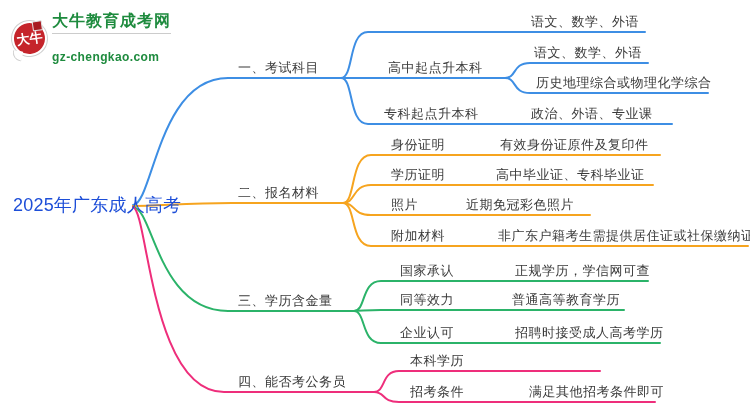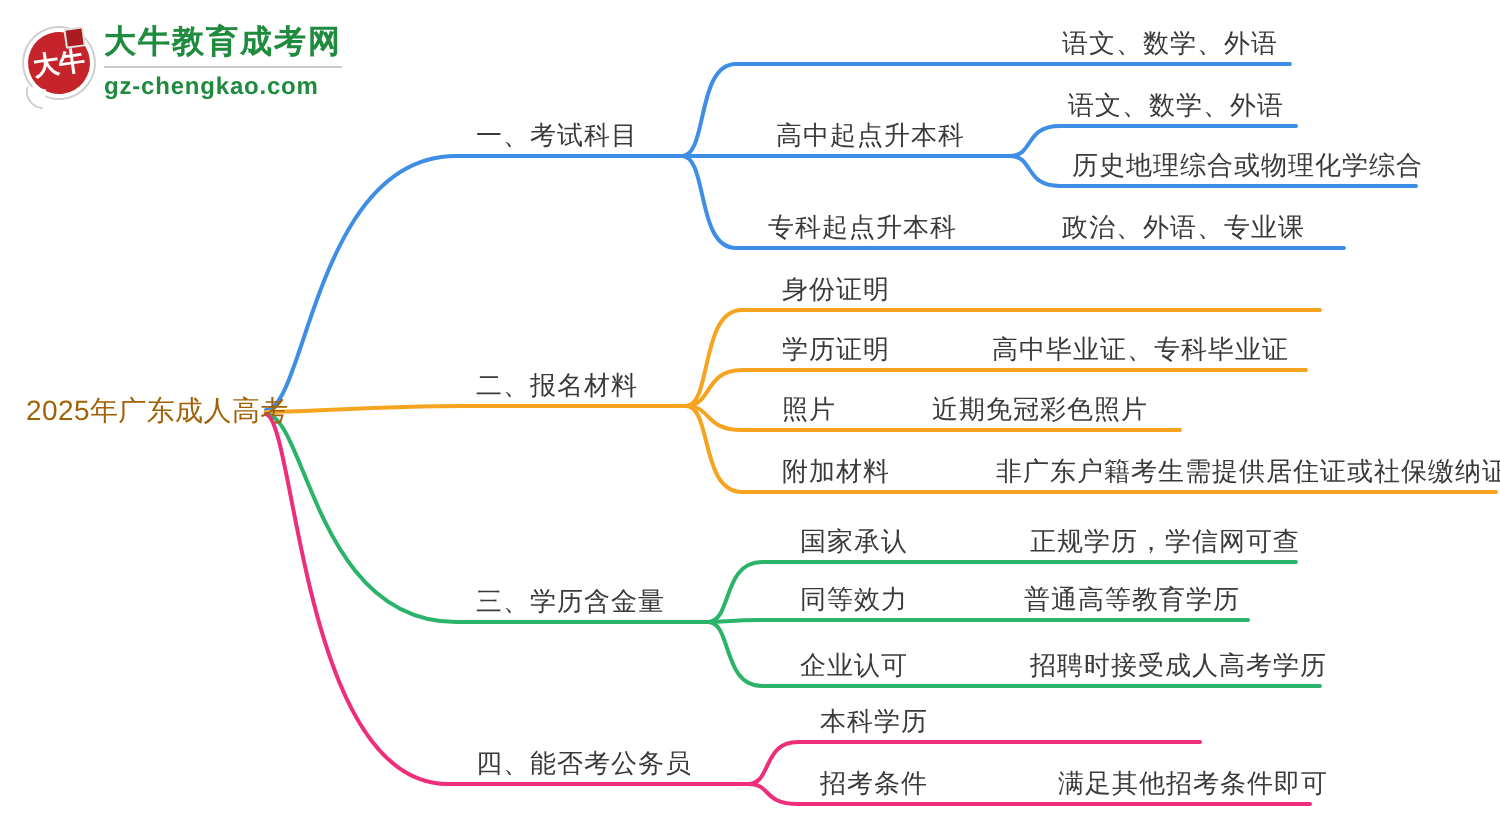--- a/index.html
+++ b/index.html
@@ -5,21 +5,21 @@
   html,body{margin:0;padding:0;background:#ffffff;}
   #canvas{
     position:relative;width:750px;height:410px;background:#ffffff;overflow:hidden;
     font-family:"Liberation Sans","DejaVu Sans",sans-serif;
   }
   #edges{position:absolute;left:0;top:0;pointer-events:none;}
   .node{
     position:absolute;font-size:13px;line-height:17px;color:#3a3a3a;
     white-space:nowrap;letter-spacing:0.5px;
   }
-  .root-node{font-size:14px;color:#a16207;letter-spacing:0.2px;text-align:center;}
+  .root-node{font-size:18px;color:#1d4ed8;letter-spacing:0.2px;text-align:center;}
   
   .logo{position:absolute;left:14px;top:13px;display:flex;align-items:center;gap:7px;cursor:pointer;}
   .logo-badge{
     position:relative;width:31px;height:31px;border-radius:50%;
     background:#c5242b;color:#fff;display:flex;align-items:center;justify-content:center;
     font-weight:bold;font-size:13px;letter-spacing:0;
     box-shadow:0 0 0 2px #ffffff,0 0 0 3px #cfcfcf;
     transform:rotate(-8deg);
   }
   .logo-badge::after{ 
@@ -27,21 +27,21 @@
     background:#fff;border-left:1.5px solid #cfcfcf;border-bottom:1.5px solid #cfcfcf;
     border-radius:0 0 0 9px;transform:rotate(18deg);
   }
   .logo-badge .seal{
     position:absolute;right:1px;top:-1px;width:8px;height:8px;background:#a81c22;
     border:1px solid #e4e4e4;border-radius:1px;font-size:5px;color:#fff;line-height:8px;text-align:center;
   }
   .logo-title{color:#1e8b3e;font-weight:bold;font-size:16px;line-height:18px;letter-spacing:1px;font-family:Liberation Mono, monospace;}
   .logo-domain{
     color:#1e8b3e;font-weight:bold;font-size:12px;line-height:14px;letter-spacing:0.4px;
-    border-top:1.5px solid #cccccc;margin-top:2px;padding-top:2px;
+    border-top:1.5px solid #cccccc;margin-top:2px;padding-top:16px;
   }
 </style>
 </head>
 <body>
 
 <div id="canvas">
 
   <svg id="edges" width="750" height="410" viewBox="0 0 750 410">
     <g fill="none" stroke-width="2" stroke-linecap="round" stroke="#3d8ee4">
       <path d="M133,205 C153,204 158,78 228,78 L341,78"></path>
@@ -87,20 +87,21 @@
   <span class="node" style="left:238px;top:59px">一、考试科目</span>
   <span class="node" style="left:531px;top:13px">语文、数学、外语</span>
   <span class="node" style="left:388px;top:59px">高中起点升本科</span>
   <span class="node" style="left:534px;top:44px">语文、数学、外语</span>
   <span class="node" style="left:536px;top:74px">历史地理综合或物理化学综合</span>
   <span class="node" style="left:531px;top:105px">政治、外语、专业课</span>
   <span class="node" style="left:384px;top:105px">专科起点升本科</span>
 
   <span class="node" style="left:238px;top:184px">二、报名材料</span>
   <span class="node" style="left:391px;top:136px">身份证明</span>
+  <span class="node" style="left:500px;top:136px">有效身份证原件及复印件</span>
   <span class="node" style="left:391px;top:166px">学历证明</span>
   <span class="node" style="left:496px;top:166px">高中毕业证、专科毕业证</span>
   <span class="node" style="left:391px;top:196px">照片</span>
   <span class="node" style="left:466px;top:196px">近期免冠彩色照片</span>
   <span class="node" style="left:391px;top:227px">附加材料</span>
   <span class="node" style="left:498px;top:227px">非广东户籍考生需提供居住证或社保缴纳证明</span>
 
   <span class="node" style="left:238px;top:292px">三、学历含金量</span>
   <span class="node" style="left:400px;top:262px">国家承认</span>
   <span class="node" style="left:515px;top:262px">正规学历，学信网可查</span>

